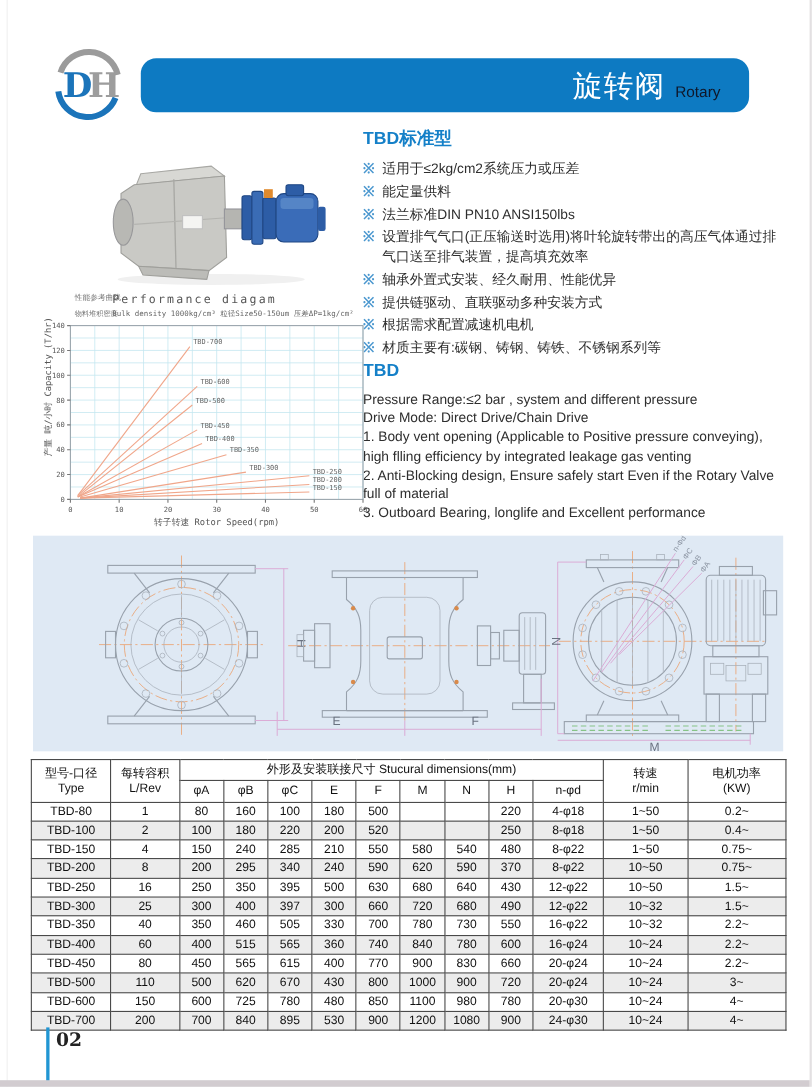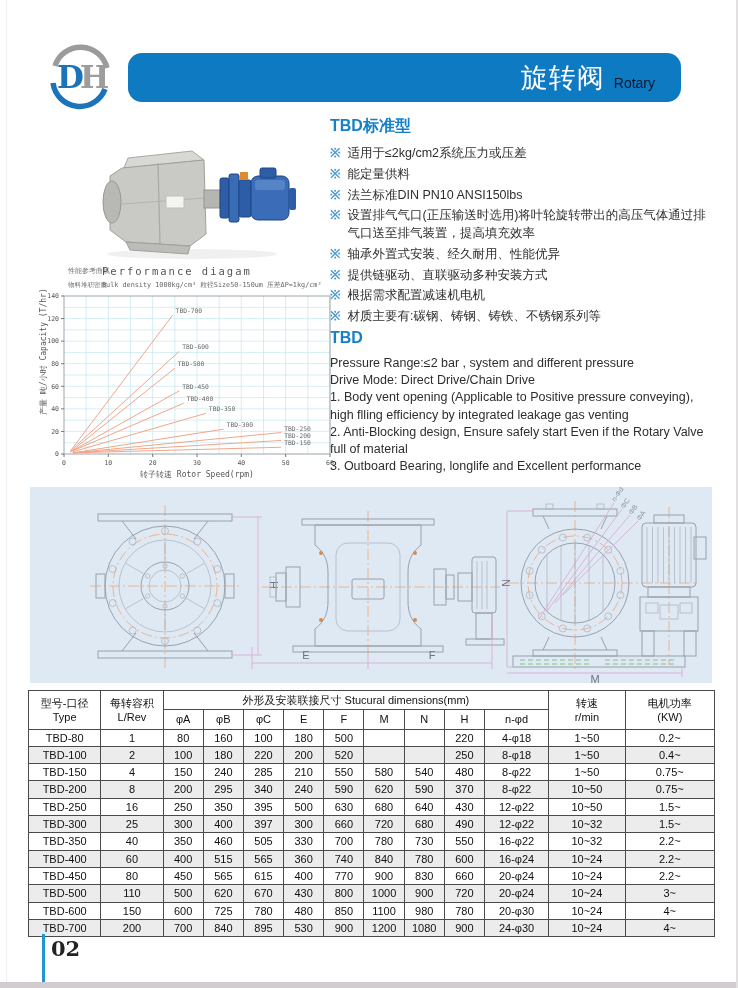--- a/index.html
+++ b/index.html
@@ -52,21 +52,21 @@
   .spec-table{position:absolute;left:28px;top:690px;width:687px;border-collapse:collapse;table-layout:fixed;}
   .spec-table th,.spec-table td{border:1px solid #4a4a4a;font-weight:normal;text-align:center;
       font-size:11px;padding:1px 2px;line-height:1.3;color:#111;}
   .spec-table thead th{padding:2px 2px;margin-top:18px;}
   .spec-table tbody tr:nth-child(even){background:#ececec;}
   .spec-table{border:1.5px solid #3a3a3a;}
   .two-line span{display:block;}
 
   
   .footer-bar{position:absolute;left:42px;top:934px;width:3px;height:52px;background:#2196d3;}
-  .page-number{position:absolute;left:51px;top:936px;font-family:"DejaVu Serif",serif;font-weight:bold;font-size:21px;color:#222;}
+  .page-number{position:absolute;left:51px;top:936px;font-family:"DejaVu Serif",serif;font-weight:bold;font-size:17px;color:#222;}
 </style>
 </head>
 <body>
 
 <svg class="logo" viewBox="0 0 74 70">
   <path d="M 11 26 A 27 27 0 0 1 63 28" stroke="#9b9b9b" stroke-width="5.5" fill="none"></path>
   <path d="M 9 43 A 27 27 0 0 0 61 49" stroke="#1b74ba" stroke-width="5.5" fill="none"></path>
   <text x="13" y="48" font-family="DejaVu Serif, serif" font-weight="bold" font-size="31" fill="#1b74ba">D</text>
   <text x="36" y="48" font-family="DejaVu Serif, serif" font-weight="bold" font-size="31" fill="#9d9d9d">H</text>
 </svg>

